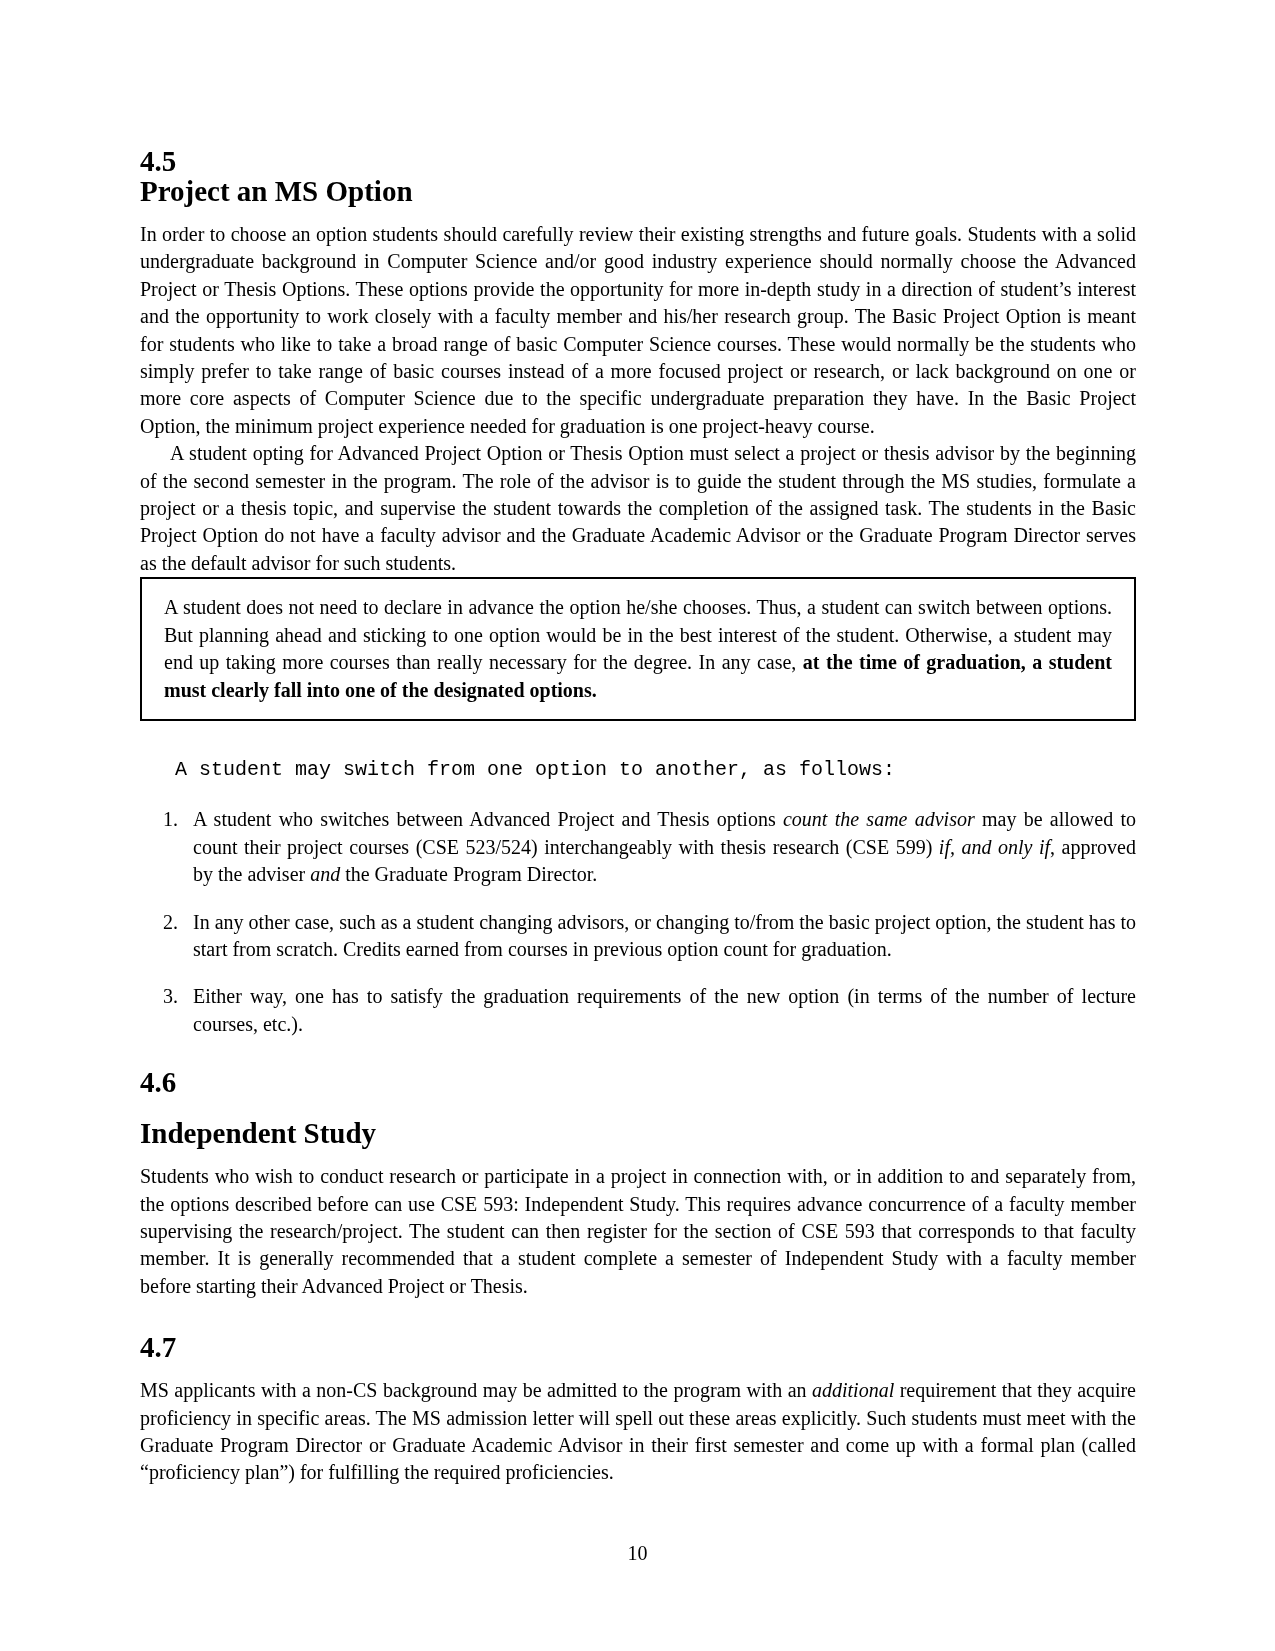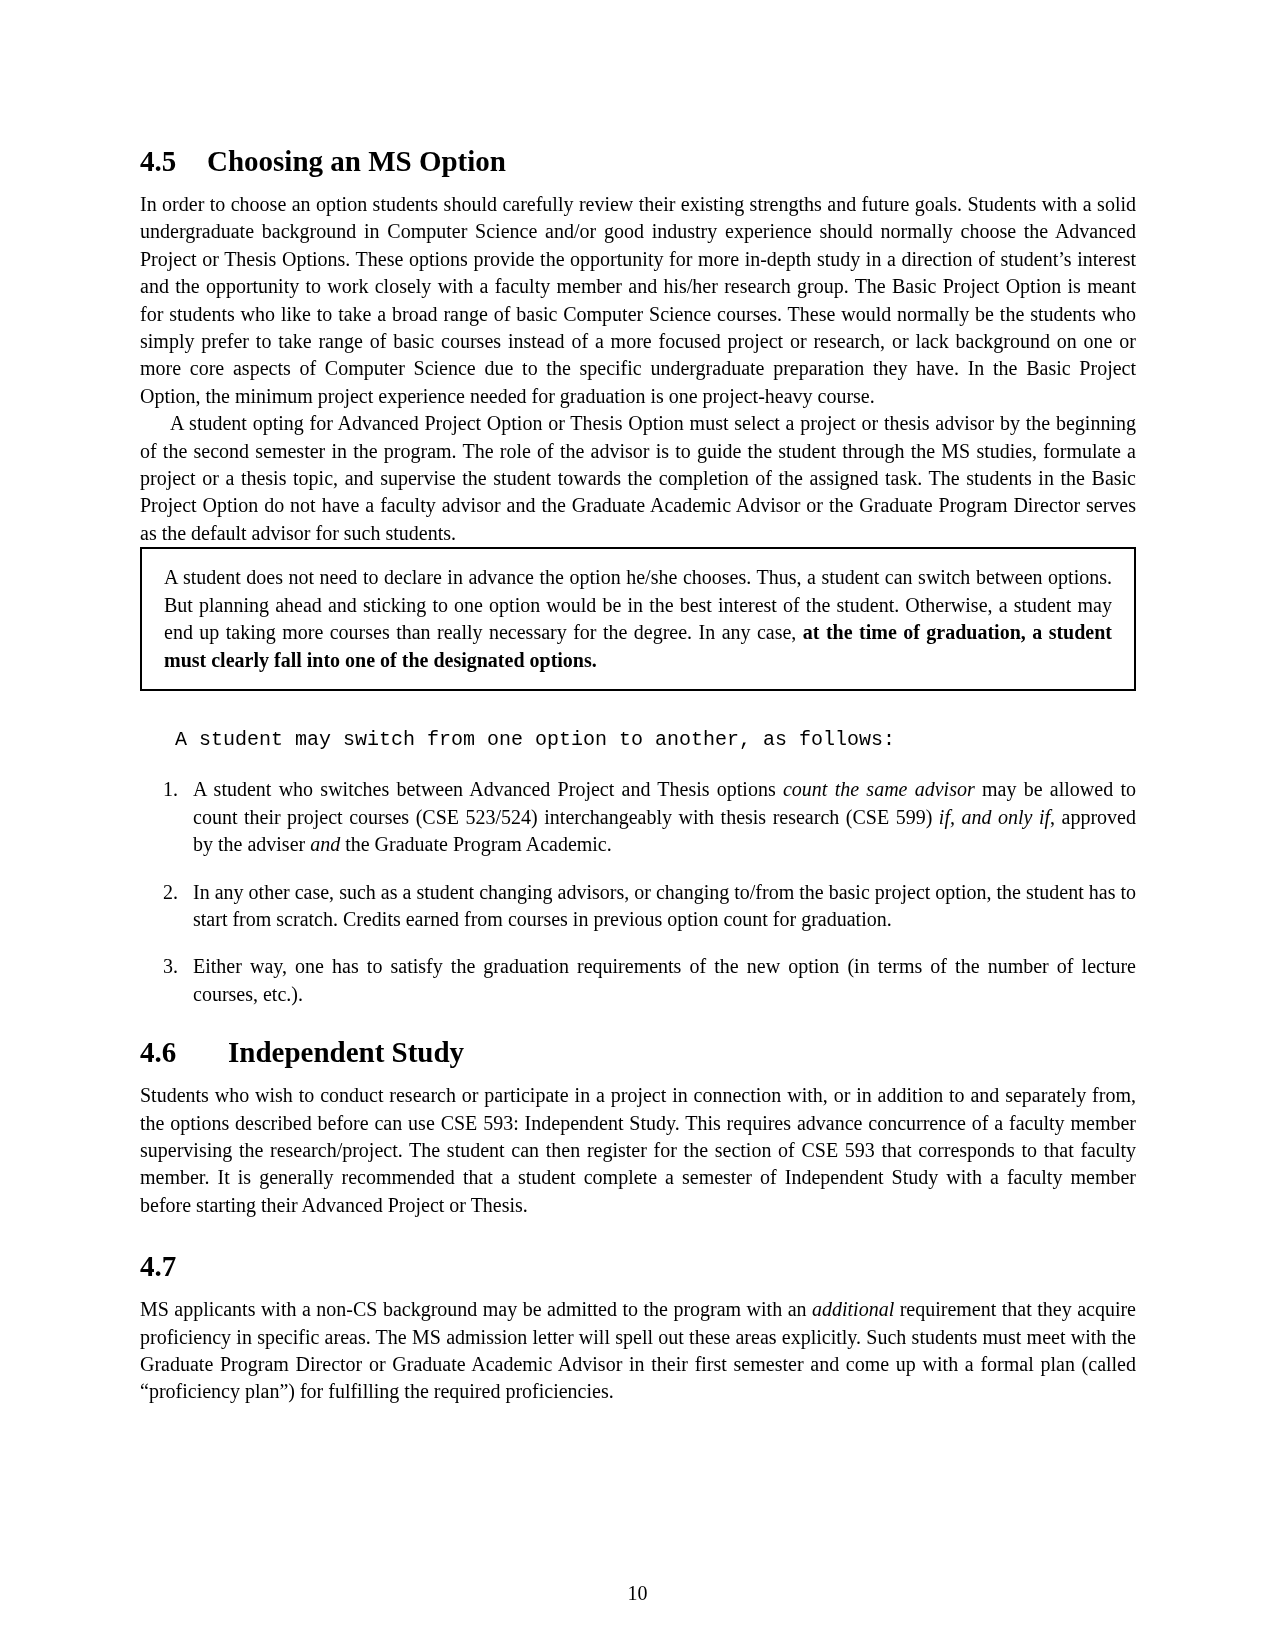--- a/index.html
+++ b/index.html
@@ -18,20 +18,21 @@
     left: 140px;
     top: 0;
     width: 996px;
   }
   .sec-heading {
     display: flex;
     align-items: baseline;
     font-weight: bold;
     font-size: 29px;
     line-height: 30px;
+    flex-direction: column;
   }
   .sec-heading .sec-num { min-width: 67px; flex: none; }
   .h-first { margin-top: 146px; }
   .h-46 { margin-top: 29px; gap: 21px; }
   .h-47 { margin-top: 32px; }
   .body-para {
     font-size: 20px;
     line-height: 27.4px;
     text-align: justify;
     hyphens: auto;
@@ -57,51 +58,51 @@
     flex: 1;
     margin-left: 15px;
     font-size: 20px;
     line-height: 27.4px;
     text-align: justify;
     hyphens: auto;
   }
   .page-footer {
     position: absolute;
     left: 0;
-    top: 1580px;
+    top: 1540px;
     width: 1275px;
     text-align: center;
     font-size: 20px;
     line-height: 27px;
   }
 </style>
 </head>
 <body>
 
 <div class="content">
 
   <h2 class="sec-heading h-first">
     <span class="sec-num">4.5</span>
-    <span class="sec-title">Choosing an MS Option</span>
+    <span class="sec-title">Project an MS Option</span>
   </h2>
 
   <p class="body-para after-heading"><span>In order to choose an option students should carefully review their existing strengths and future goals. Students with a solid undergraduate background in Computer Science and/or good industry experience should normally choose the Advanced Project or Thesis Options. These options provide the opportunity for more in-depth study in a direction of student’s interest and the opportunity to work closely with a faculty member and his/her research group. The Basic Project Option is meant for students who like to take a broad range of basic Computer Science courses. These would normally be the students who simply prefer to take range of basic courses instead of a more focused project or research, or lack background on one or more core aspects of Computer Science due to the specific undergraduate preparation they have. In the Basic Project Option, the minimum project experience needed for graduation is one project-heavy course.</span></p>
 
   <p class="body-para indent"><span>A student opting for Advanced Project Option or Thesis Option must select a project or thesis advisor by the beginning of the second semester in the program. The role of the advisor is to guide the student through the MS studies, formulate a project or a thesis topic, and supervise the student towards the completion of the assigned task. The students in the Basic Project Option do not have a faculty advisor and the Graduate Academic Advisor or the Graduate Program Director serves as the default advisor for such students.</span></p>
 
   <div class="note-box">
     <p class="body-para"><span>A student does not need to declare in advance the option he/she chooses.  Thus, a student can switch between options.  But planning ahead and sticking to one option would be in the best interest of the student.  Otherwise, a student may end up taking more courses than really necessary for the degree.  In any case, </span><b>at the time of graduation, a student must clearly fall into one of the designated options.</b></p>
   </div>
 
   <p class="body-para intro"><span>A student may switch from one option to another, as follows:</span></p>
 
   <div class="num-list">
     <div class="list-item">
       <span class="li-num">1.</span>
-      <span class="li-text"><span>A student who switches between Advanced Project and Thesis options </span><i>count the same advisor</i><span> may be allowed to count their project courses (CSE 523/524) interchangeably with thesis research (CSE 599) </span><i>if, and only if</i><span>, approved by the adviser </span><i>and</i><span> the Graduate Program Academic.</span></span>
+      <span class="li-text"><span>A student who switches between Advanced Project and Thesis options </span><i>count the same advisor</i><span> may be allowed to count their project courses (CSE 523/524) interchangeably with thesis research (CSE 599) </span><i>if, and only if</i><span>, approved by the adviser </span><i>and</i><span> the Graduate Program Director.</span></span>
     </div>
     <div class="list-item">
       <span class="li-num">2.</span>
       <span class="li-text"><span>In any other case, such as a student changing advisors, or changing to/from the basic project option, the student has to start from scratch. Credits earned from courses in previous option count for graduation.</span></span>
     </div>
     <div class="list-item">
       <span class="li-num">3.</span>
       <span class="li-text"><span>Either way, one has to satisfy the graduation requirements of the new option (in terms of the number of lecture courses, etc.).</span></span>
     </div>
   </div>

